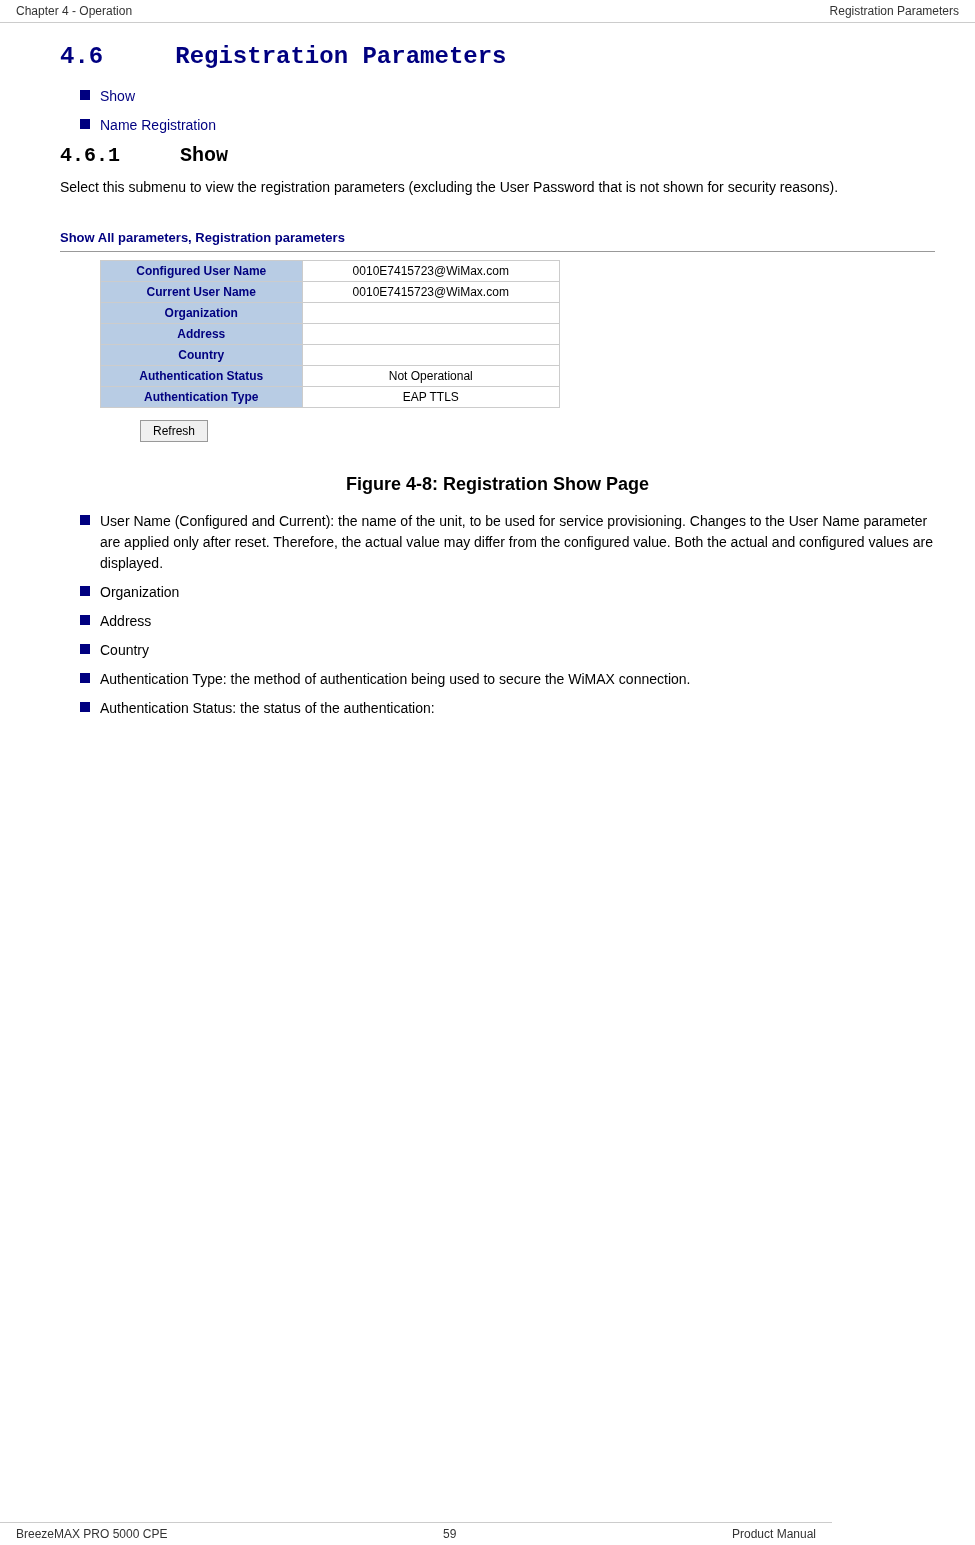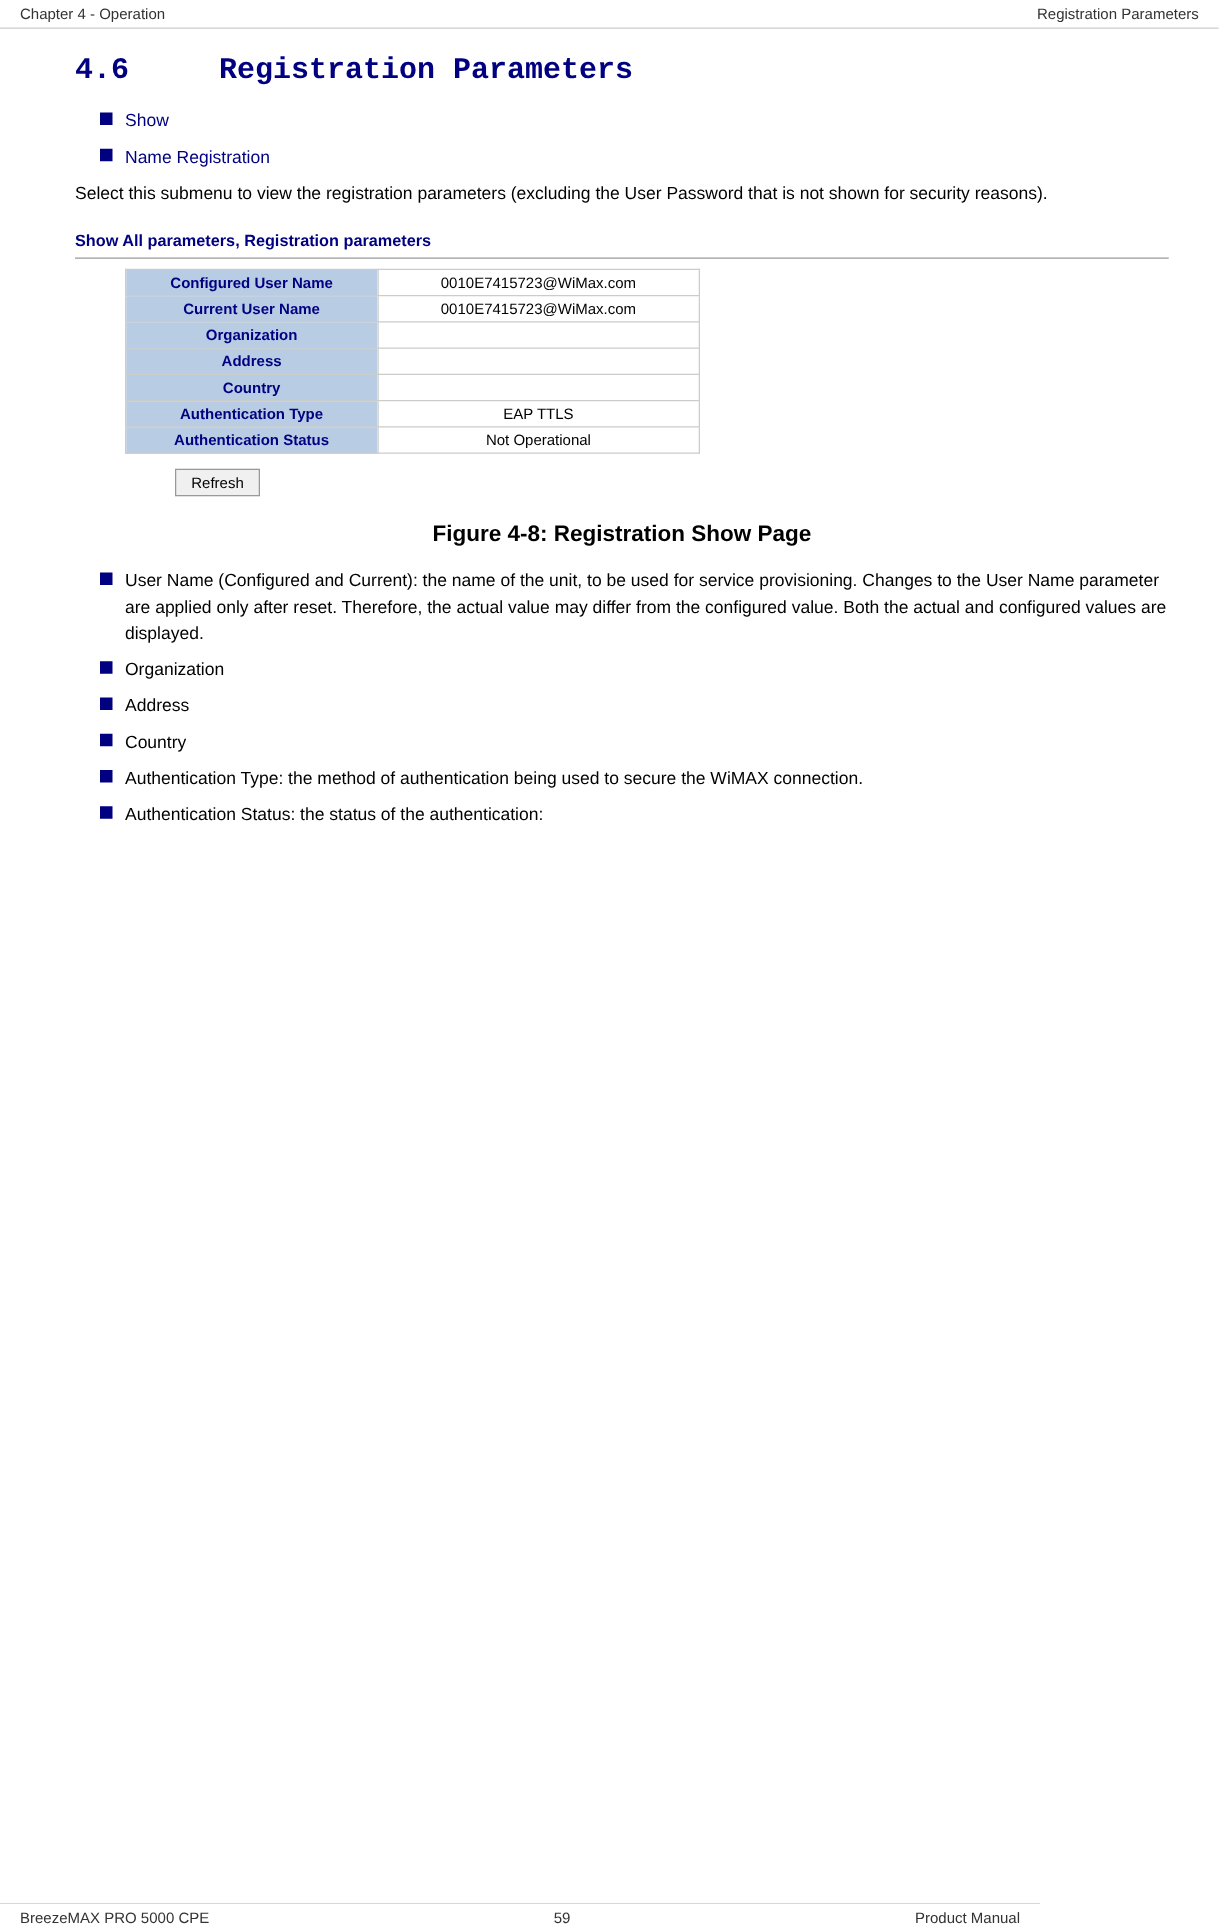--- a/index.html
+++ b/index.html
@@ -88,21 +88,21 @@
       margin-top: 4px;
       flex-shrink: 0;
     }
     .bullet-link {
       color: #000080;
       text-decoration: none;
     }
 
     
     .params-section {
-      margin: 20px 0;
+      margin: 32px 0;
     }
 
     .params-title {
       font-size: 13px;
       color: #000080;
       font-weight: bold;
       margin-bottom: 6px;
     }
 
     .params-title-line {
@@ -179,20 +179,25 @@
     <li>
       <span class="bullet-square"></span>
       <span class="bullet-link">Show</span>
     </li>
     <li>
       <span class="bullet-square"></span>
       <span class="bullet-link">Name Registration</span>
     </li>
   </ul>
 
+  <div class="section-heading-461">
+    <span>4.6.1</span>
+    &nbsp;&nbsp;&nbsp;
+    <span>Show</span>
+  </div>
 
   <p class="body-text">Select this submenu to view the registration parameters (excluding the User Password that is not shown for security reasons).</p>
 
   <div class="params-section">
     <div class="params-title">Show All parameters, Registration parameters</div>
     <div class="params-title-line"></div>
 
     <table class="reg-table">
       <tbody id="params-tbody">
       <tr>
@@ -209,26 +214,26 @@
           </tr>
           <tr>
             <td>Address</td>
             <td></td>
           </tr>
           <tr>
             <td>Country</td>
             <td></td>
           </tr>
           <tr>
+            <td>Authentication Status</td>
+            <td>Not Operational</td>
+          </tr>
+          <tr>
             <td>Authentication Type</td>
             <td>EAP TTLS</td>
-          </tr>
-          <tr>
-            <td>Authentication Status</td>
-            <td>Not Operational</td>
           </tr>
         </tbody>
     </table>
 
     <div style="margin-top:6px; margin-left:40px;">
       <button class="refresh-btn">Refresh</button>
     </div>
   </div>
 
   <div class="figure-caption">Figure 4-8: Registration Show Page</div>

